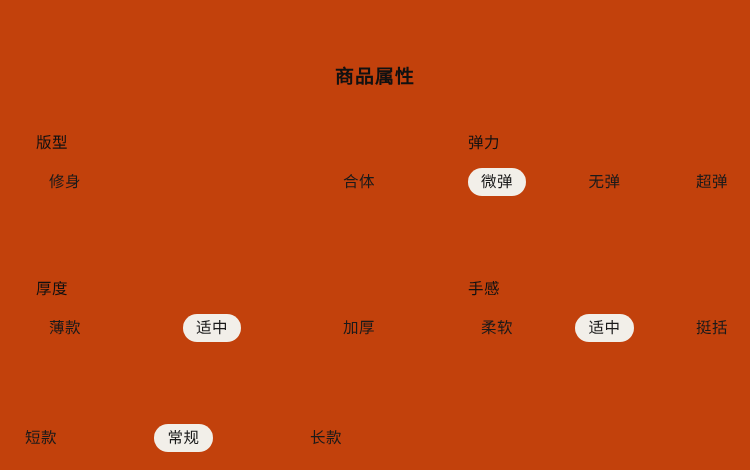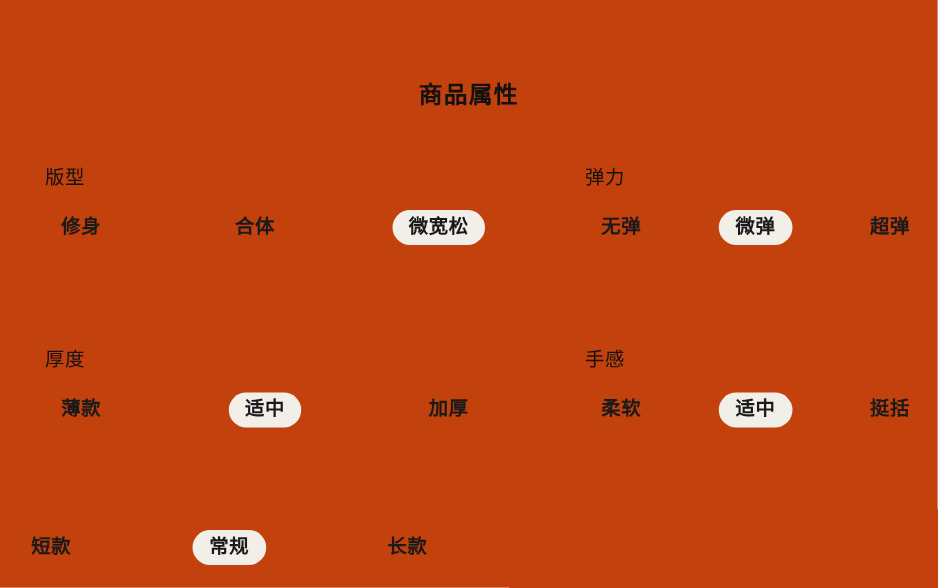--- a/index.html
+++ b/index.html
@@ -70,21 +70,20 @@
     line-height: 22px;
     letter-spacing: 0.5px;
     margin-bottom: 14px;
   }
 
   .attr-options {
     display: flex;
     justify-content: space-between;
     align-items: center;
     width: 100%;
-    font-weight: bold;
   }
 
   .attr-option {
     font-size: 15.5px;
     line-height: 20px;
     letter-spacing: 0.5px;
     color: #1a1a1a;
     padding: 4px 13px;
     border-radius: 14px;
     background: transparent;
@@ -105,29 +104,28 @@
 
   <div class="panel-title">商品属性</div>
 
   <div class="attr-grid">
 
     <div class="attr-group col-left">
       <div class="attr-label">版型</div>
       <div class="attr-options">
         <span class="attr-option">修身</span>
         <span class="attr-option">合体</span>
-        <span class="attr-option selected">微宽松</span>
       </div>
     </div>
 
     <div class="attr-group col-right">
       <div class="attr-label">弹力</div>
       <div class="attr-options">
+        <span class="attr-option selected">微弹</span>
         <span class="attr-option">无弹</span>
-        <span class="attr-option selected">微弹</span>
         <span class="attr-option">超弹</span>
       </div>
     </div>
 
     <div class="attr-group col-left">
       <div class="attr-label">厚度</div>
       <div class="attr-options">
         <span class="attr-option">薄款</span>
         <span class="attr-option selected">适中</span>
         <span class="attr-option">加厚</span>

